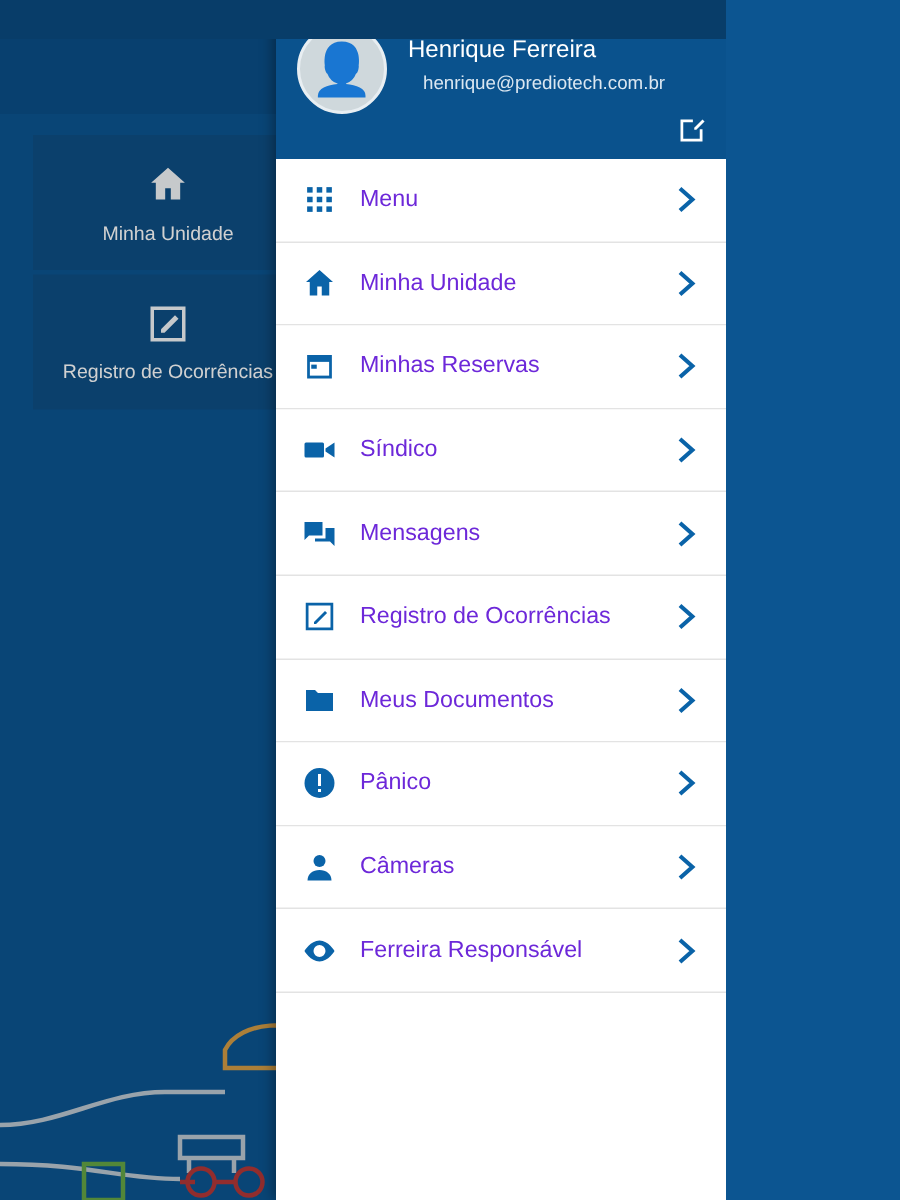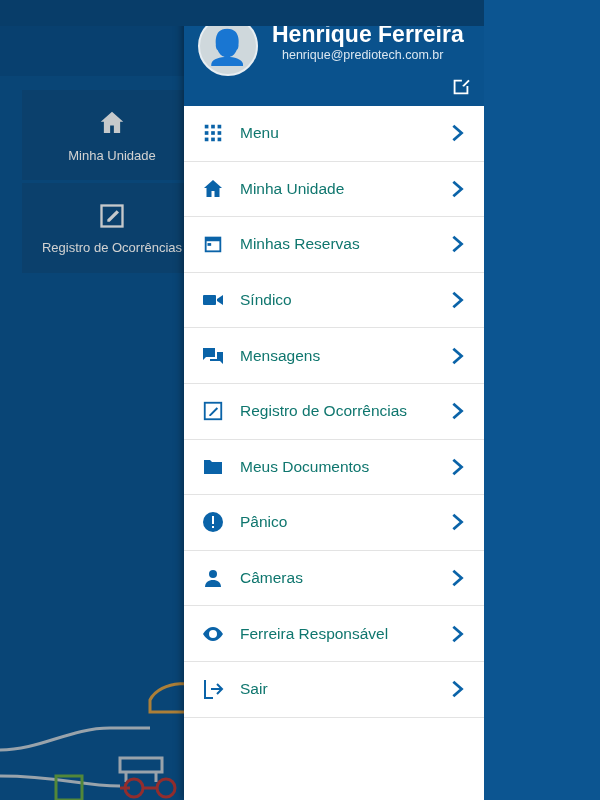--- a/index.html
+++ b/index.html
@@ -152,22 +152,22 @@
     top: 52%;
     transform: translate(-50%,-50%);
     font-size: 34px;
     line-height: 1;
   }
   .user-meta {
     margin-left: 14px;
     padding-top: 8px;
   }
   .user-name {
-    font-size: 23px;
-    font-weight: bold;
+    font-size: 16px;
+    font-weight: normal;
     line-height: 20px;
   }
   .user-email {
     font-size: 12.5px;
     line-height: 18px;
     color: #dbe7f1;
     margin-top: 2px;
     padding-left: 10px;
   }
   .edit-btn {
@@ -202,21 +202,21 @@
     flex: 0 0 auto;
     display: flex;
     align-items: center;
     justify-content: center;
     color: #0a63a8;
   }
   .menu-label {
     flex: 1 1 auto;
     margin-left: 14px;
     font-size: 15.5px;
-    color: #0f766e;
+    color: #6d28d9;
   }
   .chev {
     flex: 0 0 auto;
     color: #0a63a8;
     font-size: 26px;
     line-height: 1;
     font-weight: bold;
     padding-right: 4px;
   }
   .chev svg { display: block; }
@@ -493,32 +493,17 @@
             </svg>
         </span>
         <span class="menu-label">Ferreira Responsável</span>
         <span class="chev">
           <svg width="22" height="22" viewBox="0 0 24 24" fill="none" stroke="#0a63a8" stroke-width="3">
               <path d="M8 4l9 8-9 8"></path>
             </svg>
         </span>
       </div>
 
-      <div class="menu-item">
-        <span class="menu-ic">
-          <svg width="24" height="24" viewBox="0 0 24 24" fill="none" stroke="#0a63a8" stroke-width="2">
-              <path d="M4 3v18h8"></path>
-              <path d="M10 12h10"></path>
-              <path d="M16 7l5 5-5 5"></path>
-            </svg>
-        </span>
-        <span class="menu-label">Sair</span>
-        <span class="chev">
-          <svg width="22" height="22" viewBox="0 0 24 24" fill="none" stroke="#0a63a8" stroke-width="3">
-              <path d="M8 4l9 8-9 8"></path>
-            </svg>
-        </span>
-      </div>
 
     </div>
   </div>
 
 </div>
 
 </body></html>

